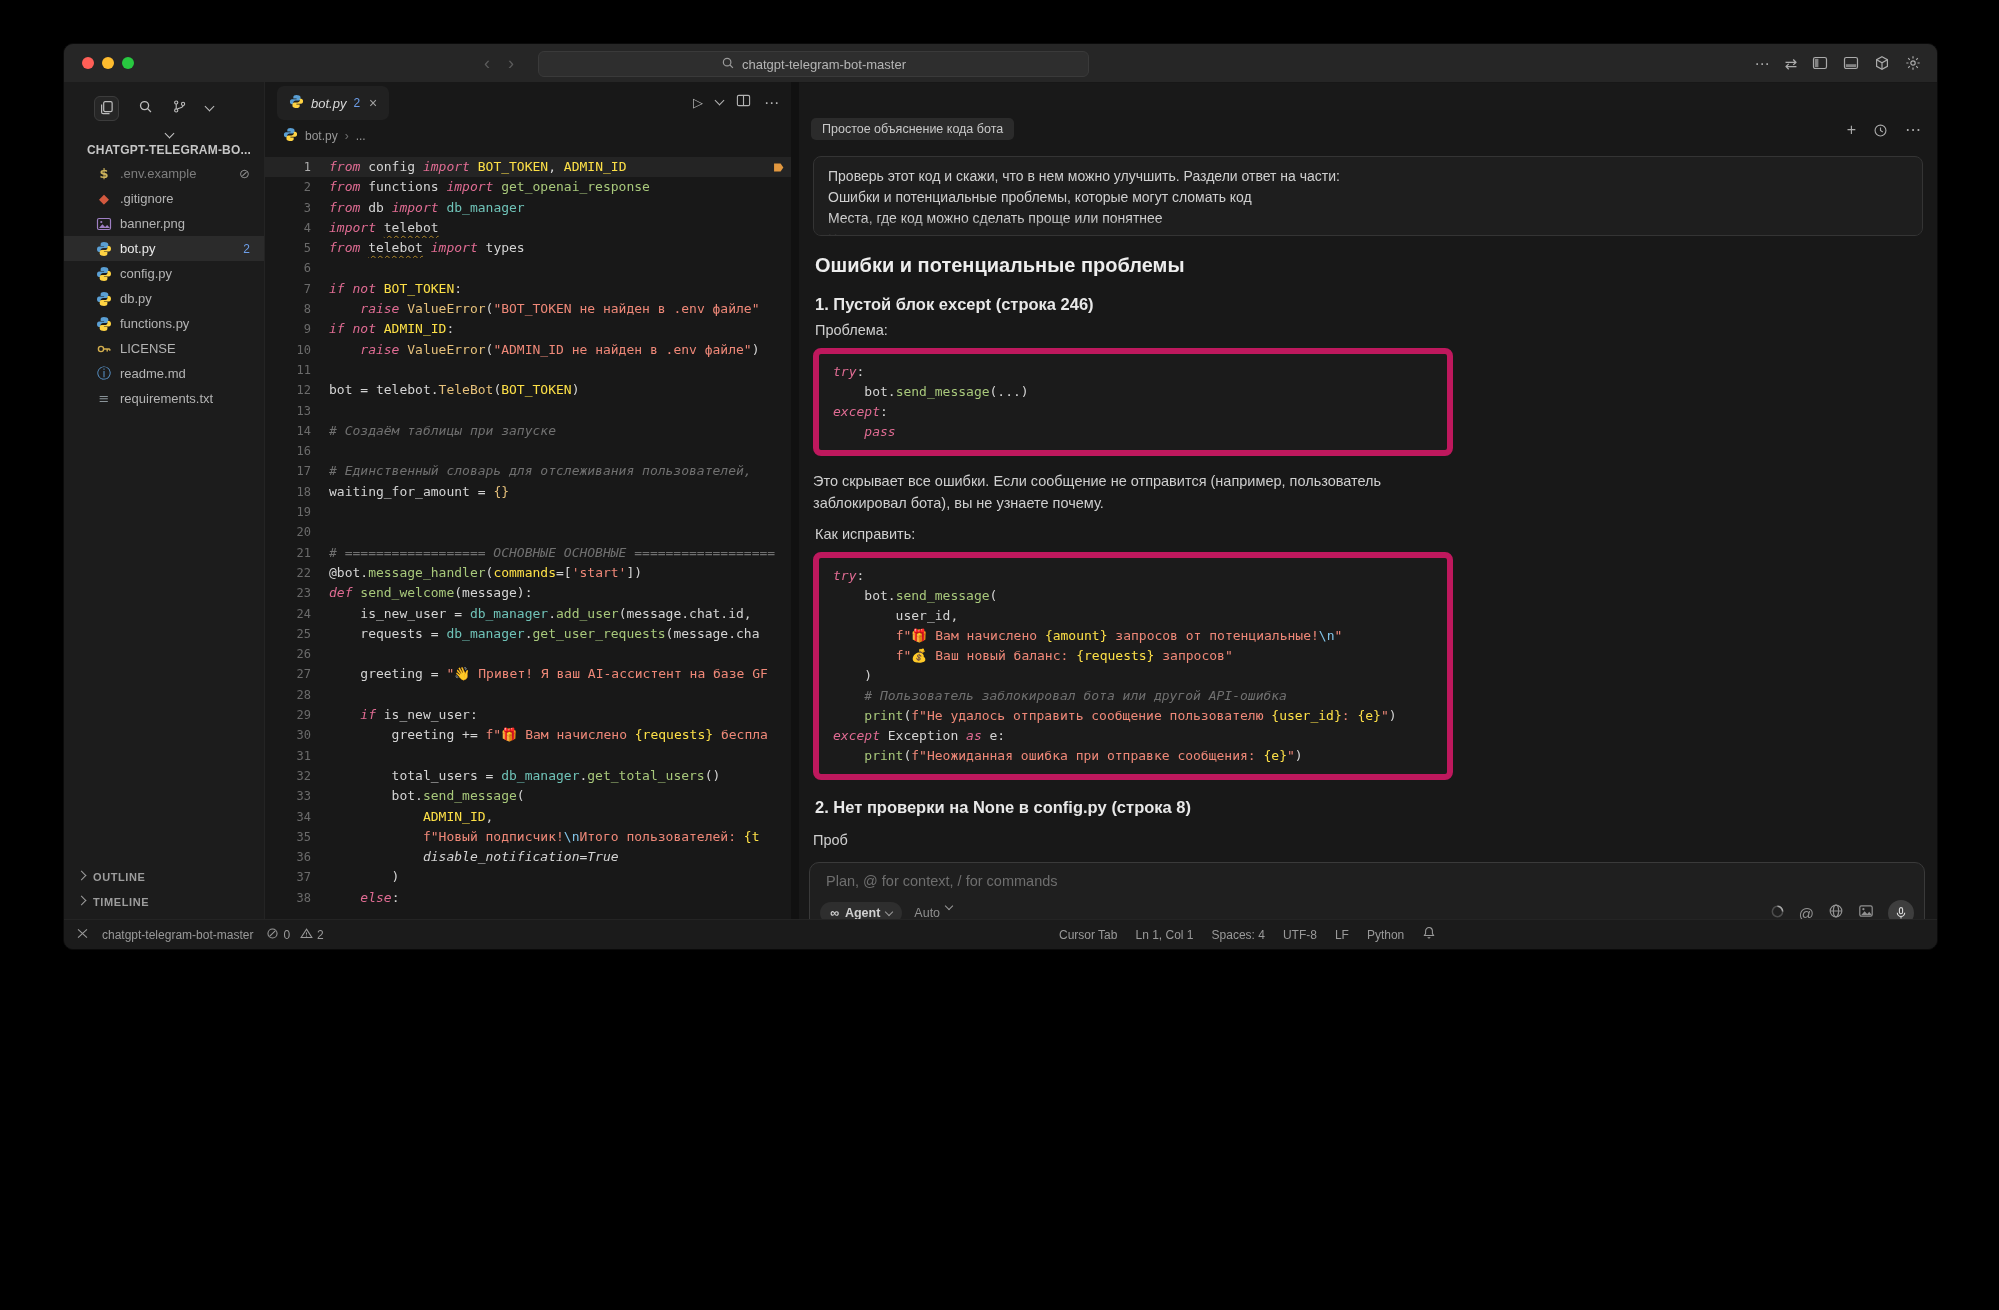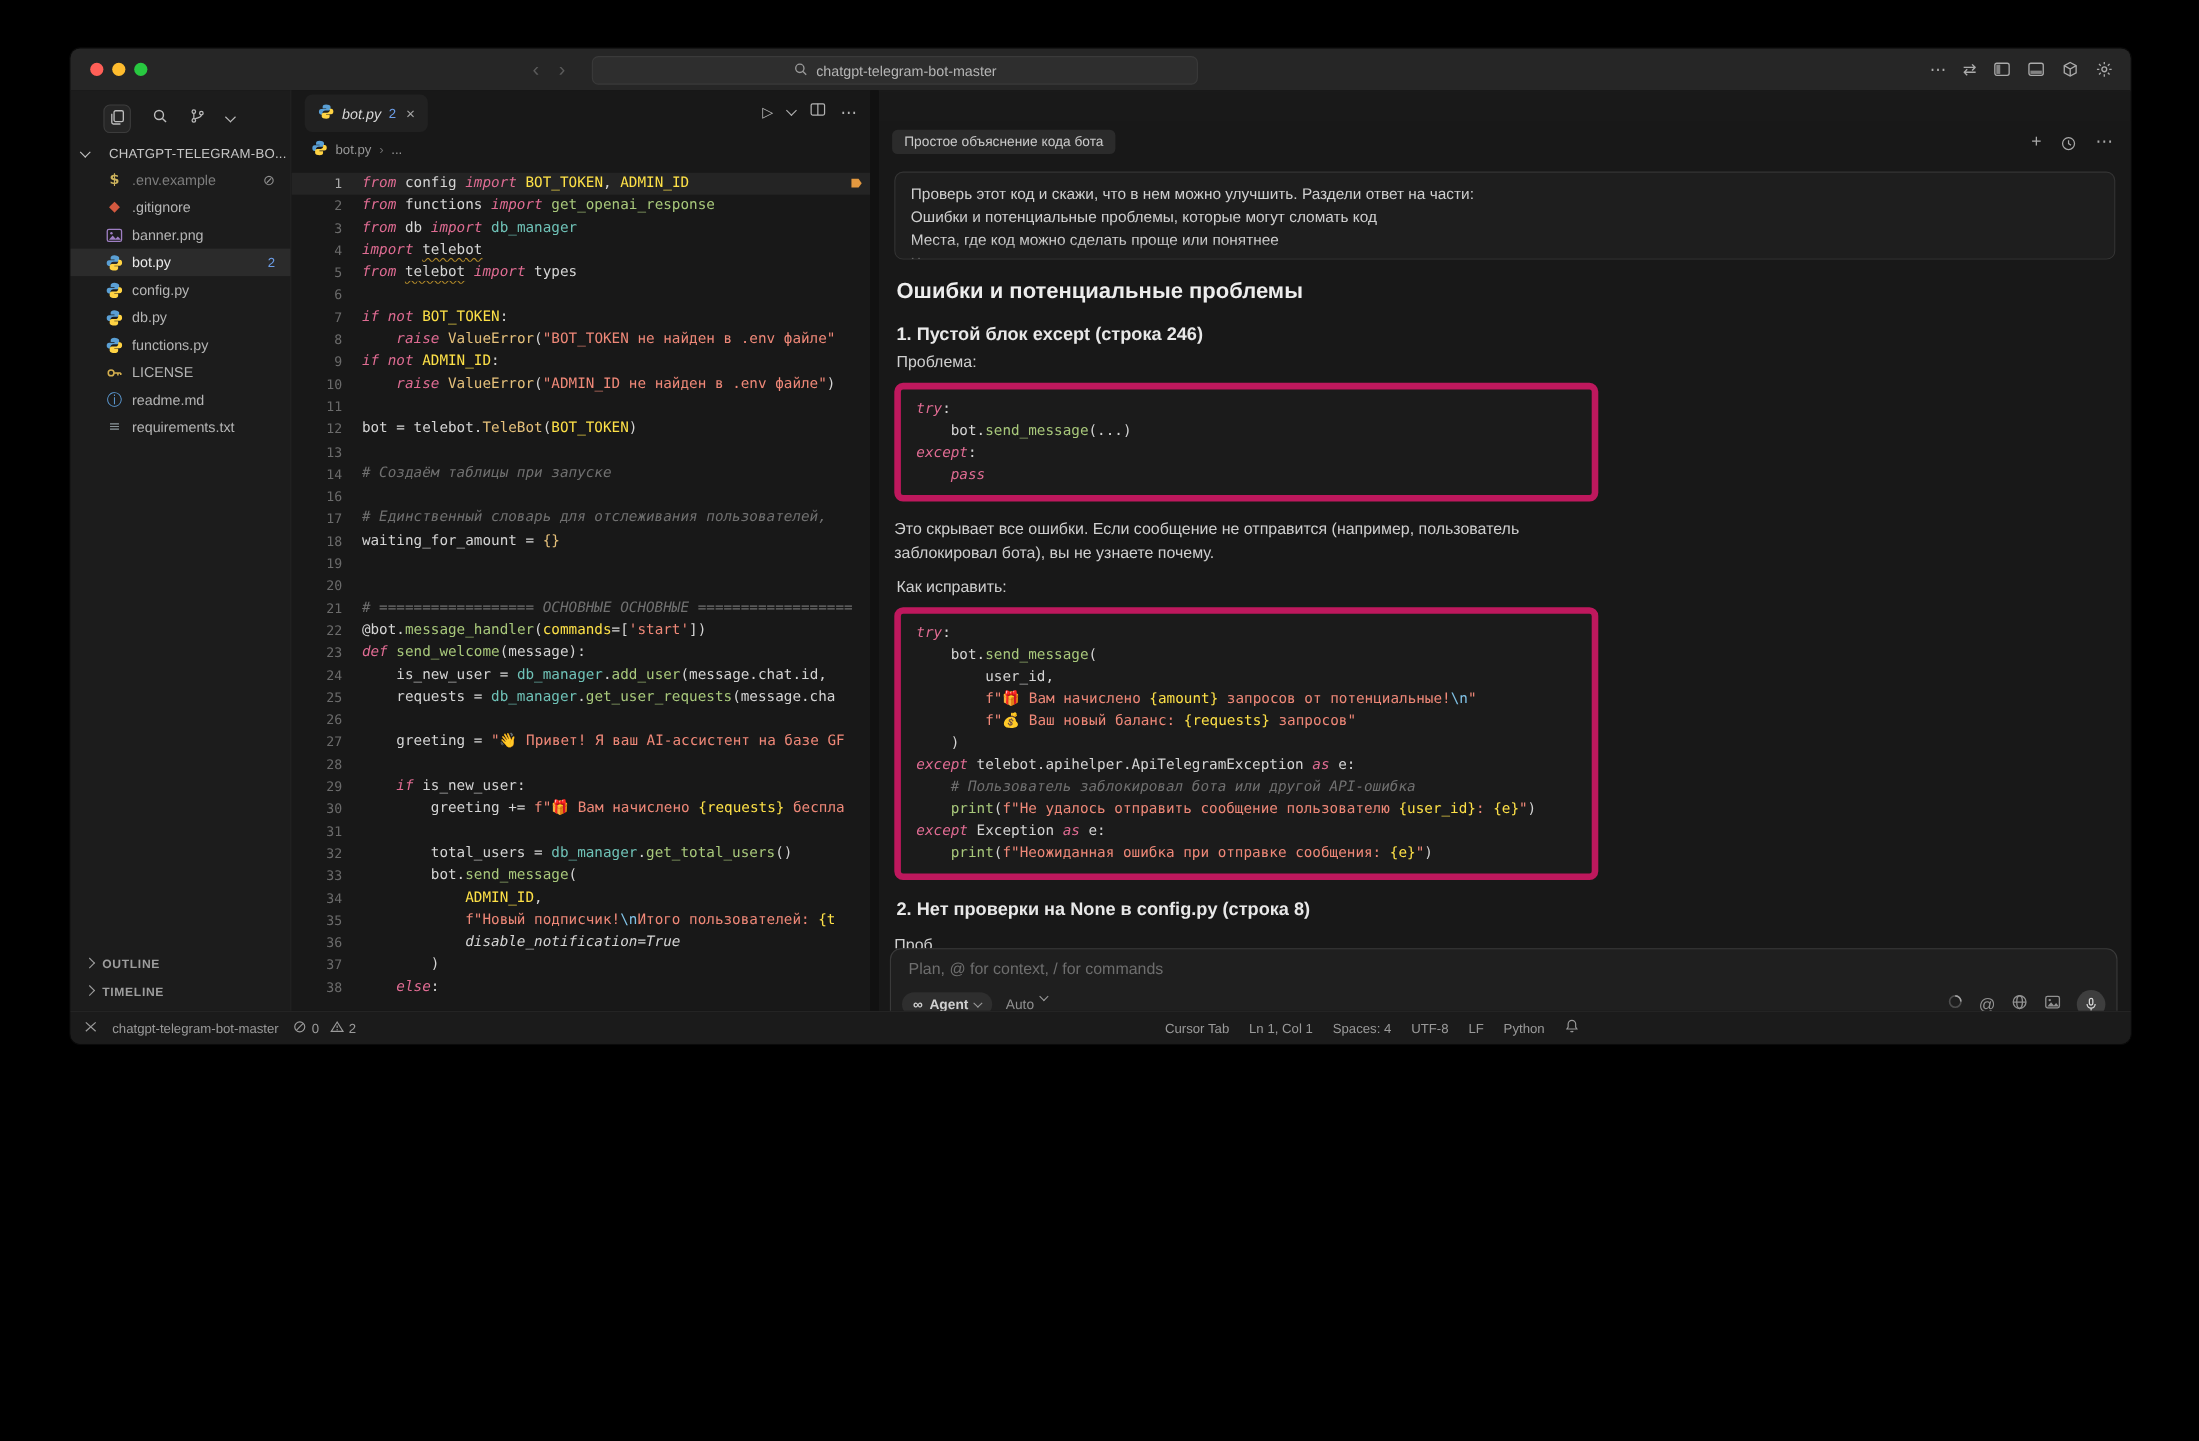--- a/index.html
+++ b/index.html
@@ -23,21 +23,21 @@
   
   .main{position:absolute;left:0;top:38px;right:0;height:838px;}
   .sidebar{position:absolute;left:0;top:0;width:200px;height:100%;background:#1c1c1c;border-right:1px solid #242424;}
   .editor{position:absolute;left:201px;top:0;width:526px;height:100%;background:#181818;}
   .gutterbar{position:absolute;left:727px;top:0;width:8px;height:100%;background:#111;}
   .chat{position:absolute;left:735px;top:0;right:0;height:100%;background:#181818;margin-top:28px;}
 
   
   .sbtools{display:flex;align-items:center;gap:19px;padding:9px 0 0 30px;color:#bdbdbd;height:34px;}
   .toolbox{border:1px solid #3c3c3c;background:#262626;border-radius:6px;padding:3px 4px 1px 4px;}
-  .sbroot{display:flex;align-items:center;gap:18px;padding:8px 0 4px 10px;color:#c6c6c6;font-size:12px;font-weight:normal;letter-spacing:.2px;}
+  .sbroot{display:flex;align-items:center;gap:6px;padding:8px 0 4px 10px;color:#c6c6c6;font-size:12px;font-weight:bold;letter-spacing:.2px;flex-direction:column;}
   .chev{display:inline-block;width:6px;height:6px;border-right:1.6px solid currentColor;border-bottom:1.6px solid currentColor;transform:rotate(45deg);margin-top:-3px;}
   .chev.right{transform:rotate(-45deg);}
   .file-row{display:flex;align-items:center;height:25px;padding-left:32px;padding-right:6px;color:#b4b4b4;font-size:13px;cursor:pointer;}
   .file-row .fi{width:16px;height:16px;margin-right:8px;flex:0 0 16px;display:inline-flex;align-items:center;justify-content:center;}
   .file-row .fg{font-size:13px;font-weight:bold;font-family:"DejaVu Sans",sans-serif;}
   .file-row.selected{background:#2b2b2b;color:#e8e8e8;}
   .file-row.dim .fname{color:#7d7d7d;}
   .fbadge{margin-left:auto;margin-right:8px;color:#6d9ee8;font-size:12px;}
   .fsuffix{margin-left:auto;margin-right:8px;color:#8f8f8f;font-size:13px;}
   .sbbottom{position:absolute;left:0;bottom:6px;width:100%;}
@@ -494,21 +494,20 @@
             </div>
           <p class="para">Это скрывает все ошибки. Если сообщение не отправится (например, пользователь заблокировал бота), вы не узнаете почему.</p>
           <p class="lbl">Как исправить:</p>
           <div class="codeblock">
               <div class="ccl"><span class="tk-k">try</span><span class="tk-p">:</span></div>
               <div class="ccl"><span class="tk-p">    bot.</span><span class="tk-f">send_message</span><span class="tk-p">(</span></div>
               <div class="ccl"><span class="tk-p">        user_id,</span></div>
               <div class="ccl"><span class="tk-p">        </span><span class="tk-s">f"🎁 Вам начислено </span><span class="tk-v">{amount}</span><span class="tk-s"> запросов от потенциальные!</span><span class="tk-e">\n</span><span class="tk-s">"</span></div>
               <div class="ccl"><span class="tk-p">        </span><span class="tk-s">f"💰 Ваш новый баланс: </span><span class="tk-v">{requests}</span><span class="tk-s"> запросов"</span></div>
               <div class="ccl"><span class="tk-p">    )</span></div>
-              <div class="ccl"><span class="tk-k">except</span><span class="tk-p"> telebot.apihelper.ApiTelegramException </span><span class="tk-k">as</span><span class="tk-p"> e:</span></div>
               <div class="ccl"><span class="tk-m">    # Пользователь заблокировал бота или другой API-ошибка</span></div>
               <div class="ccl"><span class="tk-p">    </span><span class="tk-f">print</span><span class="tk-p">(</span><span class="tk-s">f"Не удалось отправить сообщение пользователю </span><span class="tk-v">{user_id}</span><span class="tk-s">: </span><span class="tk-v">{e}</span><span class="tk-s">"</span><span class="tk-p">)</span></div>
               <div class="ccl"><span class="tk-k">except</span><span class="tk-p"> Exception </span><span class="tk-k">as</span><span class="tk-p"> e:</span></div>
               <div class="ccl"><span class="tk-p">    </span><span class="tk-f">print</span><span class="tk-p">(</span><span class="tk-s">f"Неожиданная ошибка при отправке сообщения: </span><span class="tk-v">{e}</span><span class="tk-s">"</span><span class="tk-p">)</span></div>
             </div>
           <h3>2. Нет проверки на None в config.py (строка 8)</h3>
           <p class="para partial">Проб</p>
         </div>
       </div>
       <div class="chat-input">

